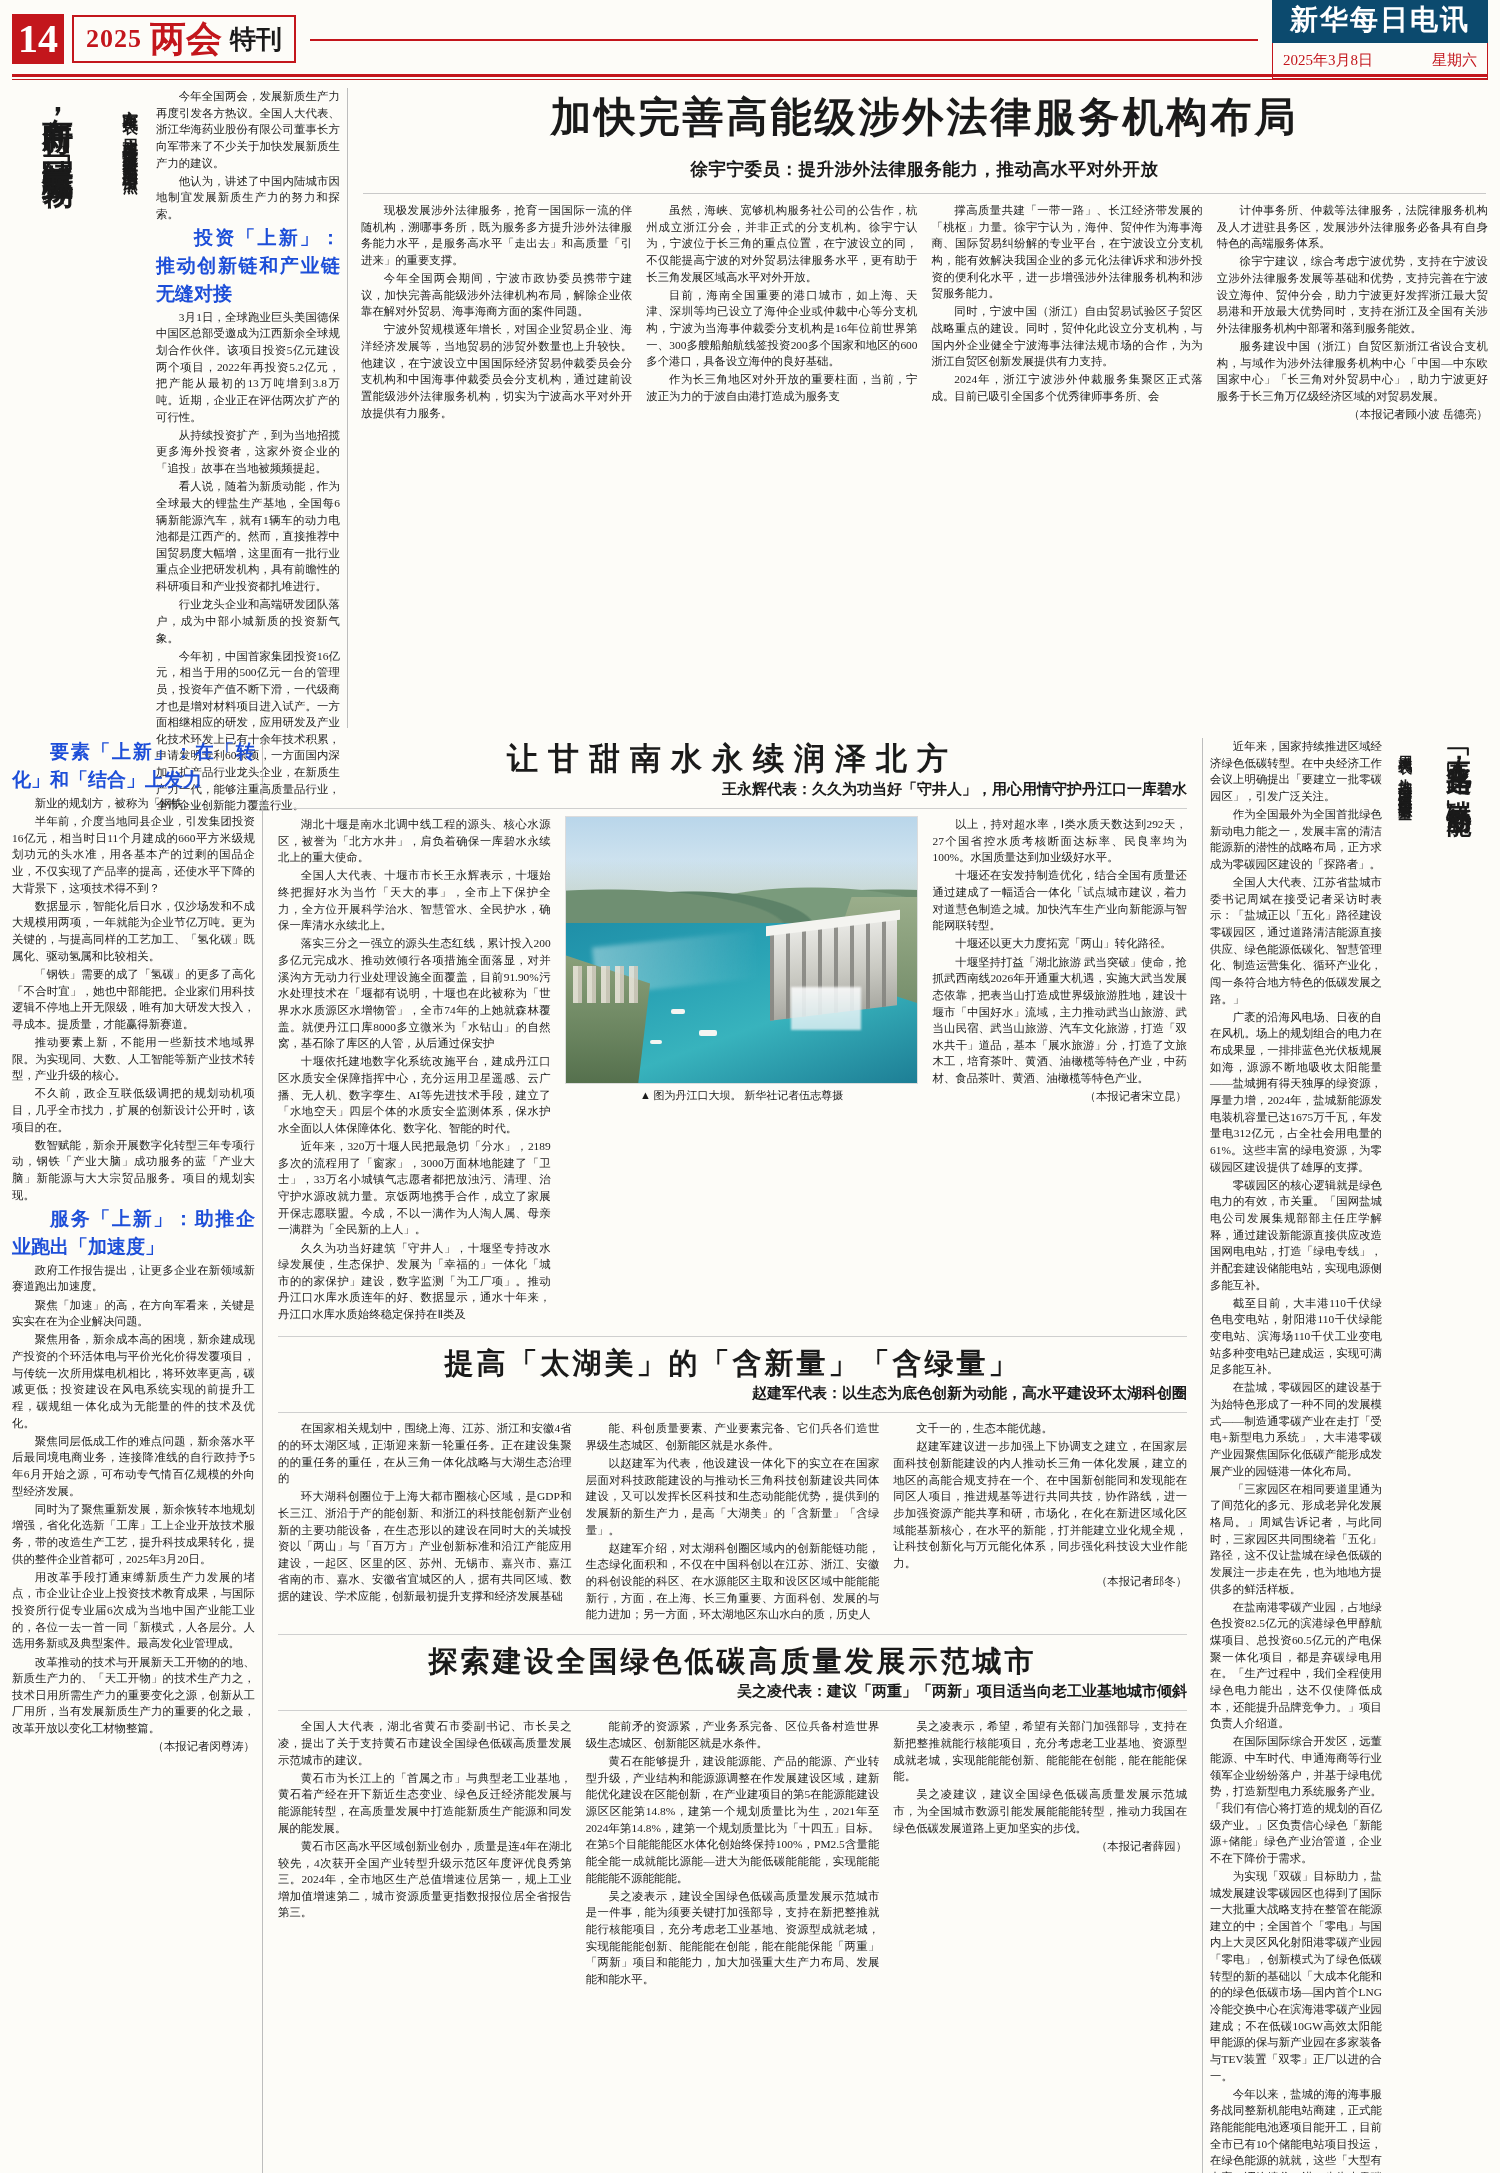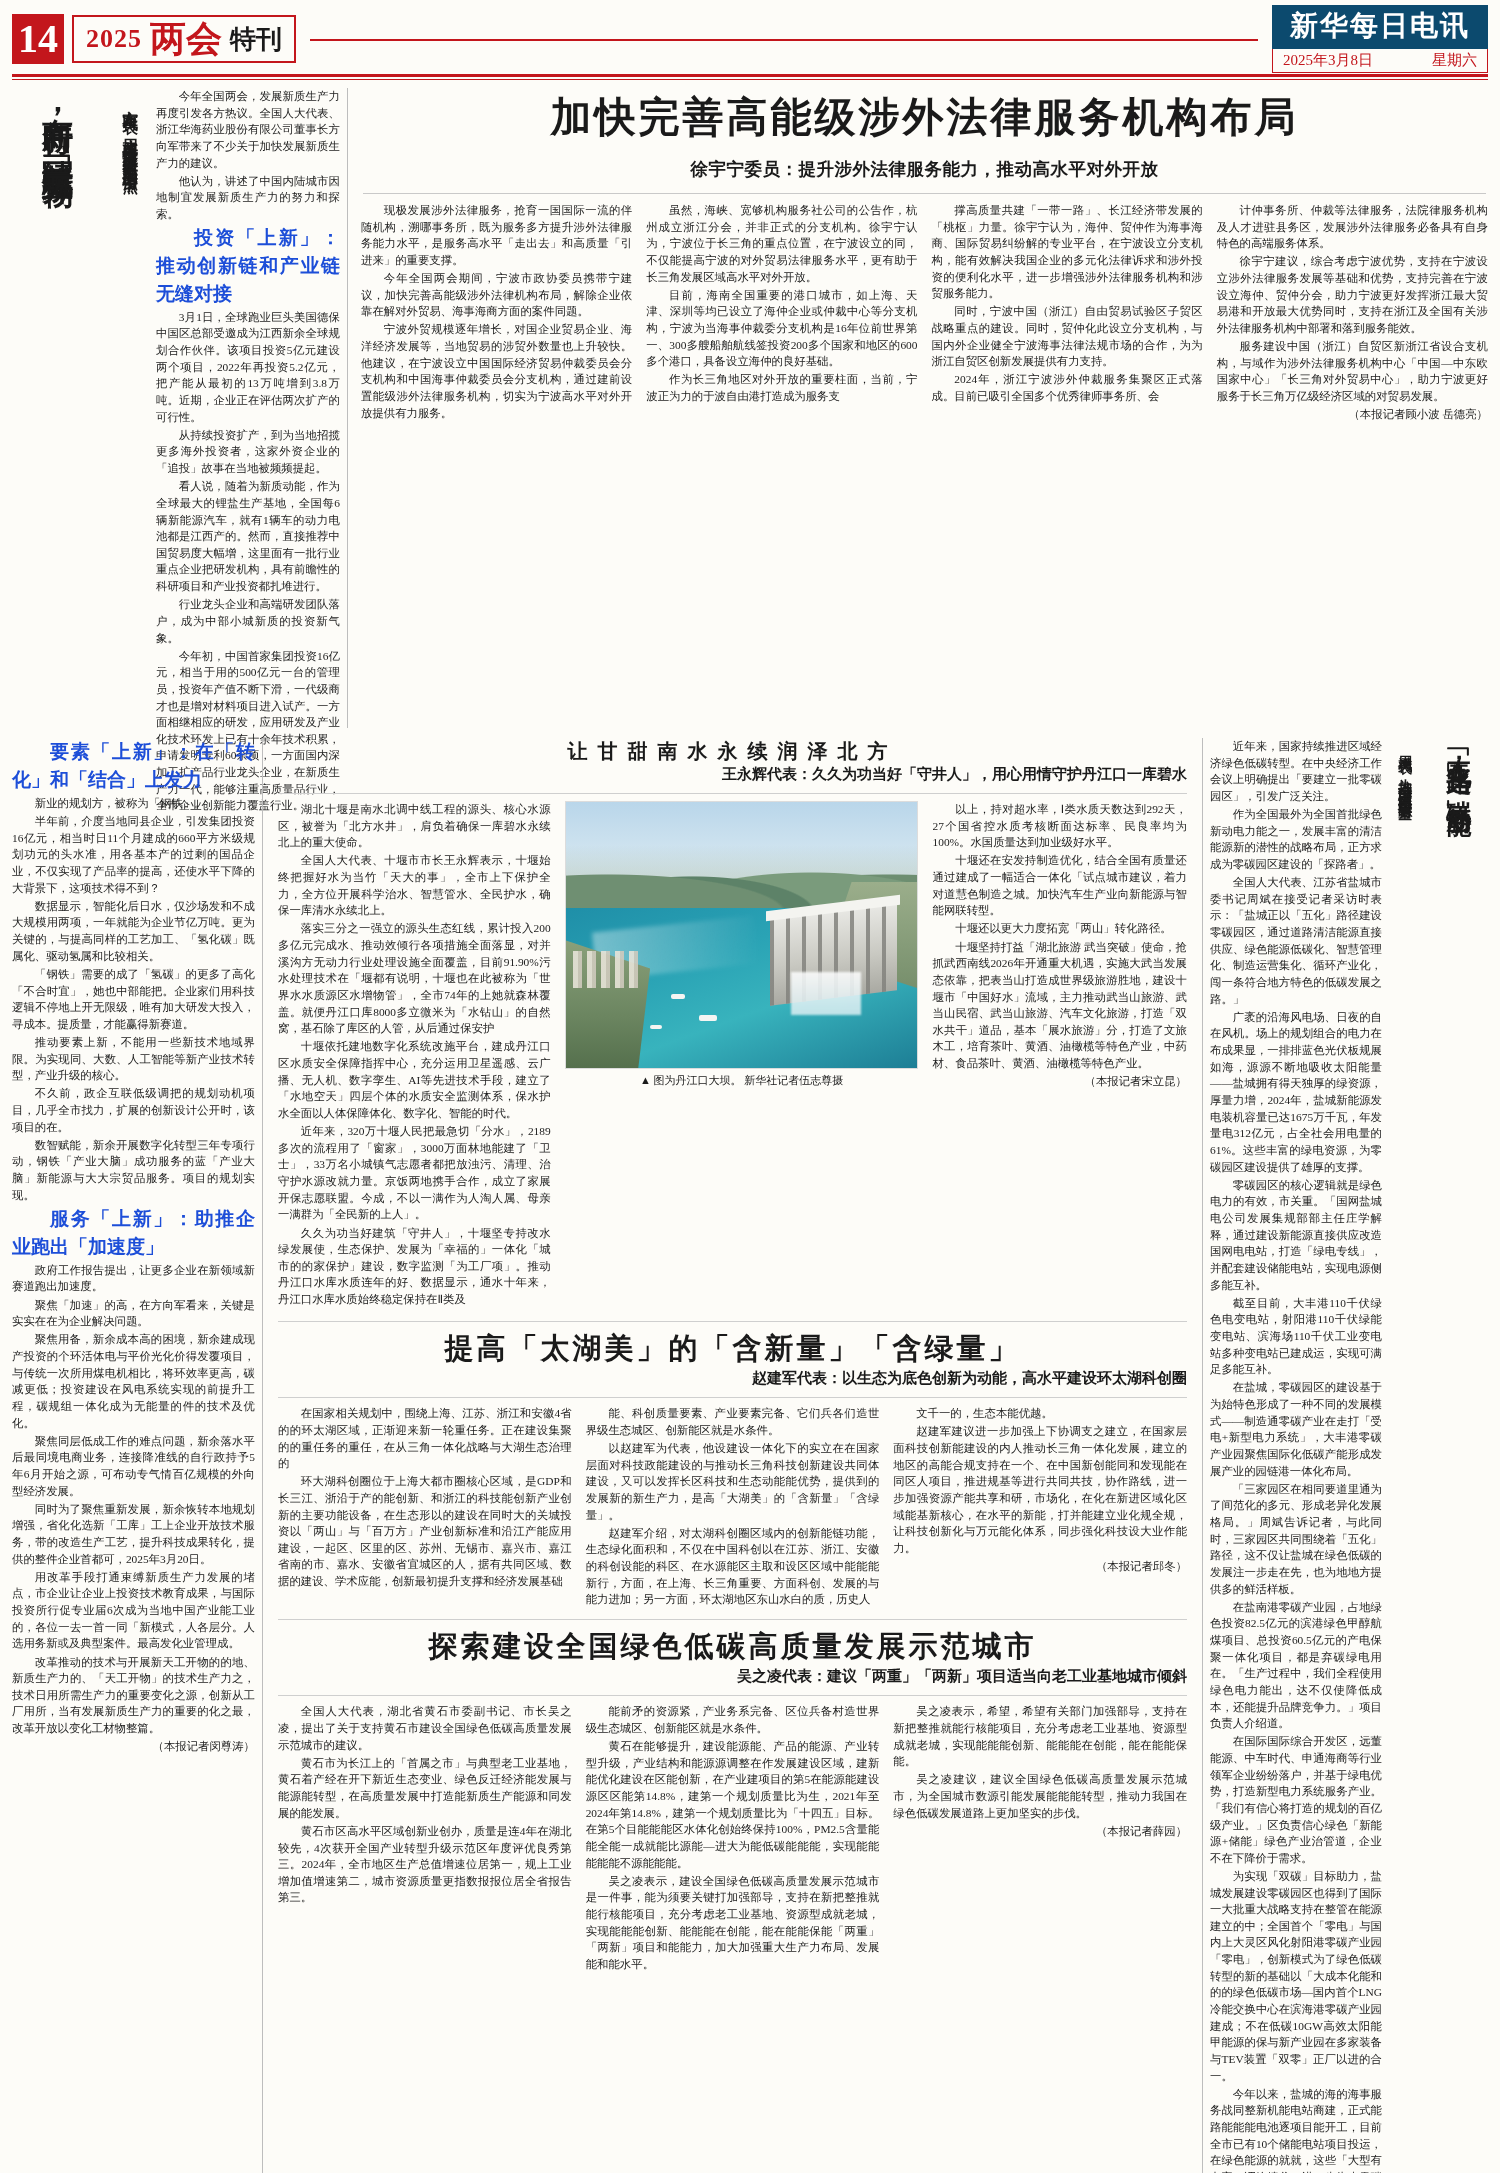--- a/index.html
+++ b/index.html
@@ -35,21 +35,21 @@
   .special-tag { color:#1a1a1a; font-size:26px; font-weight:bold; }
   .mh-rule { flex:1; height:0; border-top:2px solid #c3161c; margin:0 14px; position:relative; top:1px; }
   .mh-right { text-align:center; }
   .brand {
     background:#0c4a6e; color:#fff; font-size:28px; font-weight:bold;
     padding:2px 18px 4px 18px; letter-spacing:2px;
     font-family:"DejaVu Serif", serif;
   }
   .brand-date {
     color:#c3161c; font-size:15px; border:1px solid #c3161c; border-top:none;
-    padding:2px 10px; display:flex; justify-content:space-between; gap:22px;
+    padding:8px 10px; display:flex; justify-content:space-between; gap:22px;
   }
   .mh-hr { margin:4px 12px 0 12px; border-top:3px solid #c3161c; }
   .mh-hr2 { margin:2px 12px 0 12px; border-top:1px solid #c3161c; }
 
   
   .bodytext {
     font-size:11.4px; line-height:1.46; text-align:justify;
     text-justify:inter-ideograph; color:#1c1c1c;
     font-family:"Liberation Serif", serif;
   }
@@ -101,21 +101,21 @@
   .mid-wrap { display:flex; margin:10px 12px 0 12px; }
   .mid-left { width:243px; }
   .mid-center { flex:1; padding:0 8px; }
   .mid-right-head { width:60px; display:flex; justify-content:center; }
   .mid-right-head .v-title { font-size:25px; line-height:1.15; }
   .mid-right-sub { width:46px; display:flex; justify-content:center; padding-top:6px; }
   .mid-right-sub .v-title { font-size:14px; line-height:1.4; font-weight:bold; }
   .mid-right-body { width:172px; }
 
   .h2 {
-    font-size:20px; font-weight:bold; text-align:center; letter-spacing:10px;
+    font-size:31px; font-weight:bold; text-align:center; letter-spacing:10px;
     font-family:Liberation Sans, sans-serif;
   }
   .h2b {
     font-size:29px; font-weight:bold; text-align:center; letter-spacing:3px;
     font-family:Liberation Serif, serif;
   }
   .h2-sub { font-size:15px; text-align:right; font-weight:bold; }
   .rule-thin { border-top:1px solid #cfcfcf; margin:9px 0 7px 0; }
 
   

